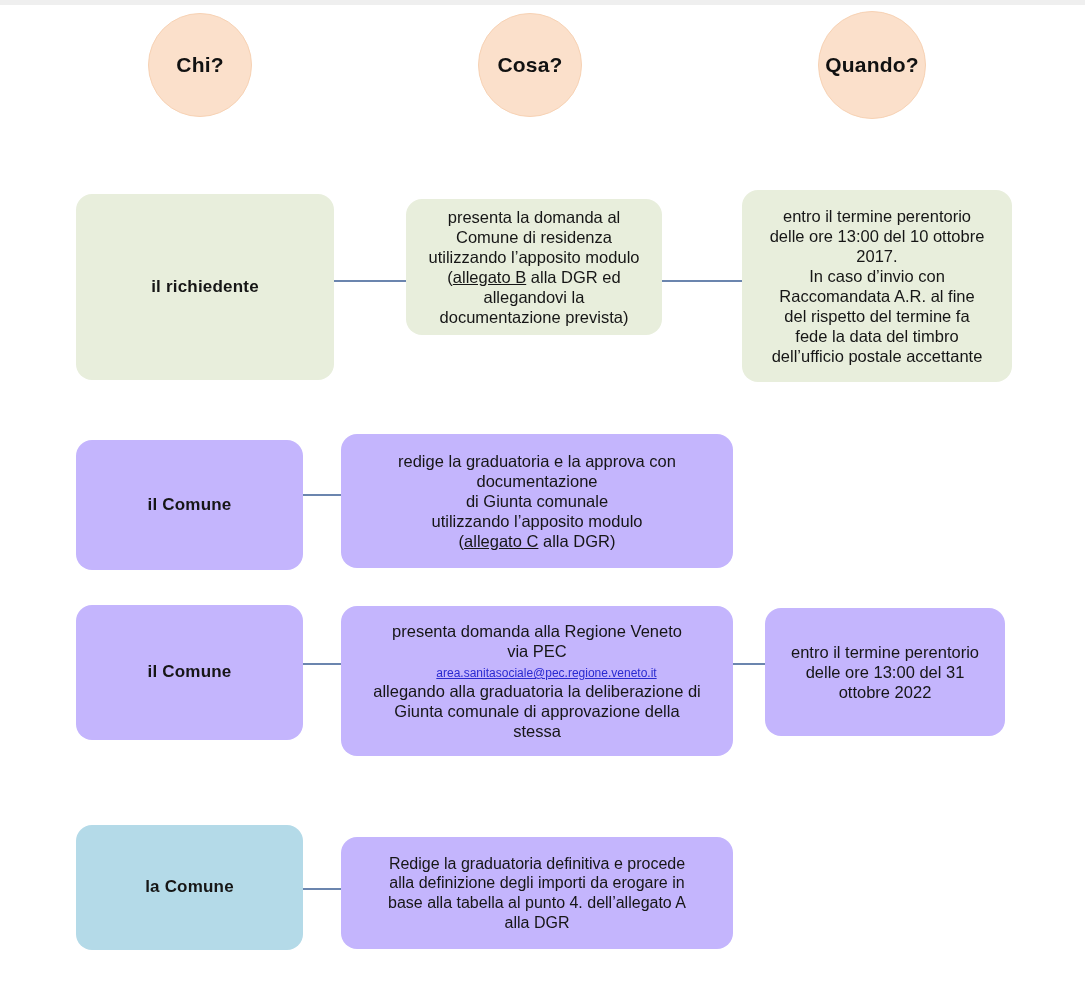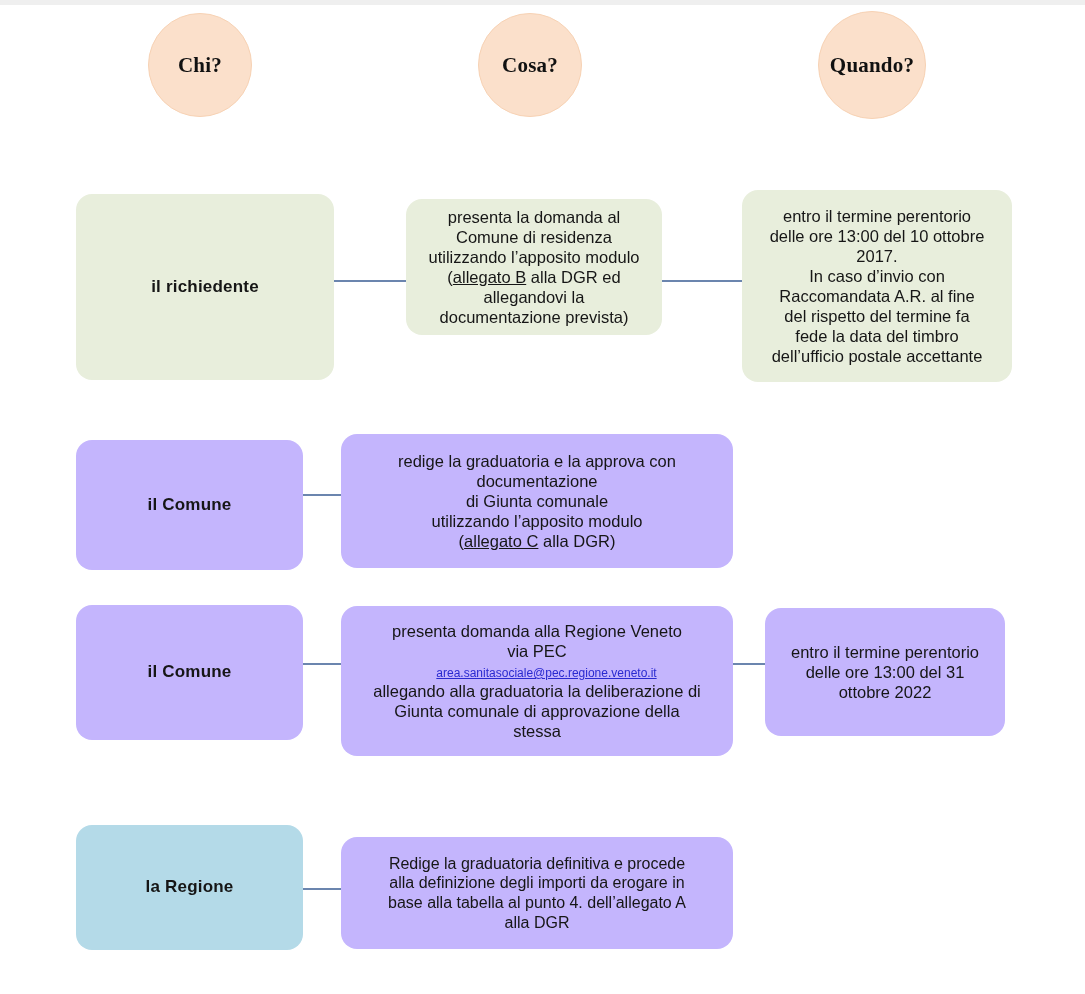--- a/index.html
+++ b/index.html
@@ -31,21 +31,20 @@
   
   .circle {
     position: absolute;
     border-radius: 50%;
     background: #fbe0cb;
     border: 1px solid #f7d2b4;
     display: flex;
     align-items: center;
     justify-content: center;
     box-sizing: border-box;
-    font-family: Liberation Serif, serif;
   }
   .circle span {
     font-size: 21px;
     font-weight: bold;
     color: #111111;
     letter-spacing: 0.2px;
     white-space: nowrap;
   }
 
   
@@ -188,21 +187,21 @@
 
   <div class="box blue" style="left:765px; top:608px; width:240px; height:128px;">
     <div class="inner body-text">
       <div>entro il termine perentorio</div>
       <div>delle ore 13:00 del 31</div>
       <div>ottobre 2022</div>
     </div>
   </div>
 
   <div class="box blue2" style="left:76px; top:825px; width:227px; height:125px;">
-    <div class="inner actor">la Regione</div>
+    <div class="inner actor">la Comune</div>
   </div>
 
   <div class="conn" style="left:303px; top:888px; width:38px;"></div>
 
   <div class="box blue" style="left:341px; top:837px; width:392px; height:112px;">
     <div class="inner body-text small">
       <div>Redige la graduatoria  definitiva e procede</div>
       <div>alla definizione degli importi da erogare in</div>
       <div>base alla tabella al punto 4. dell’allegato A</div>
       <div>alla DGR</div>

